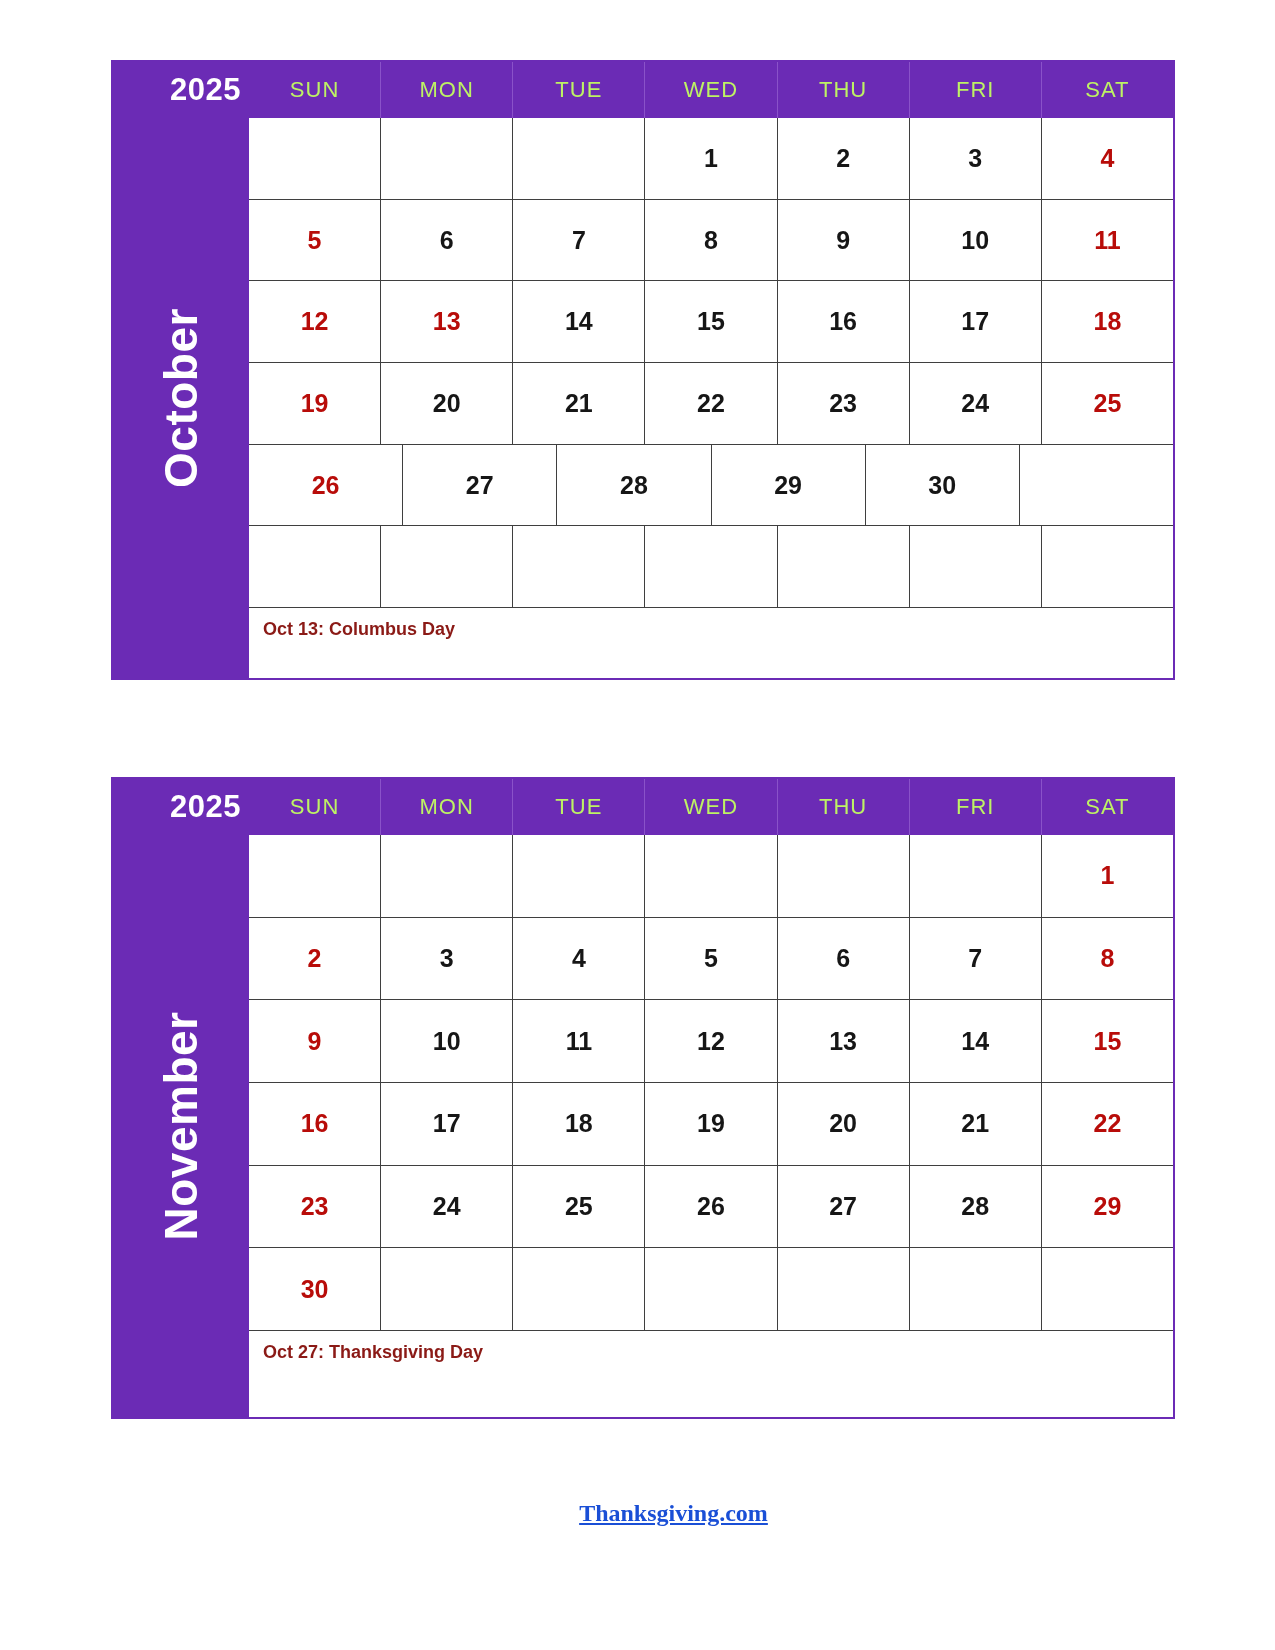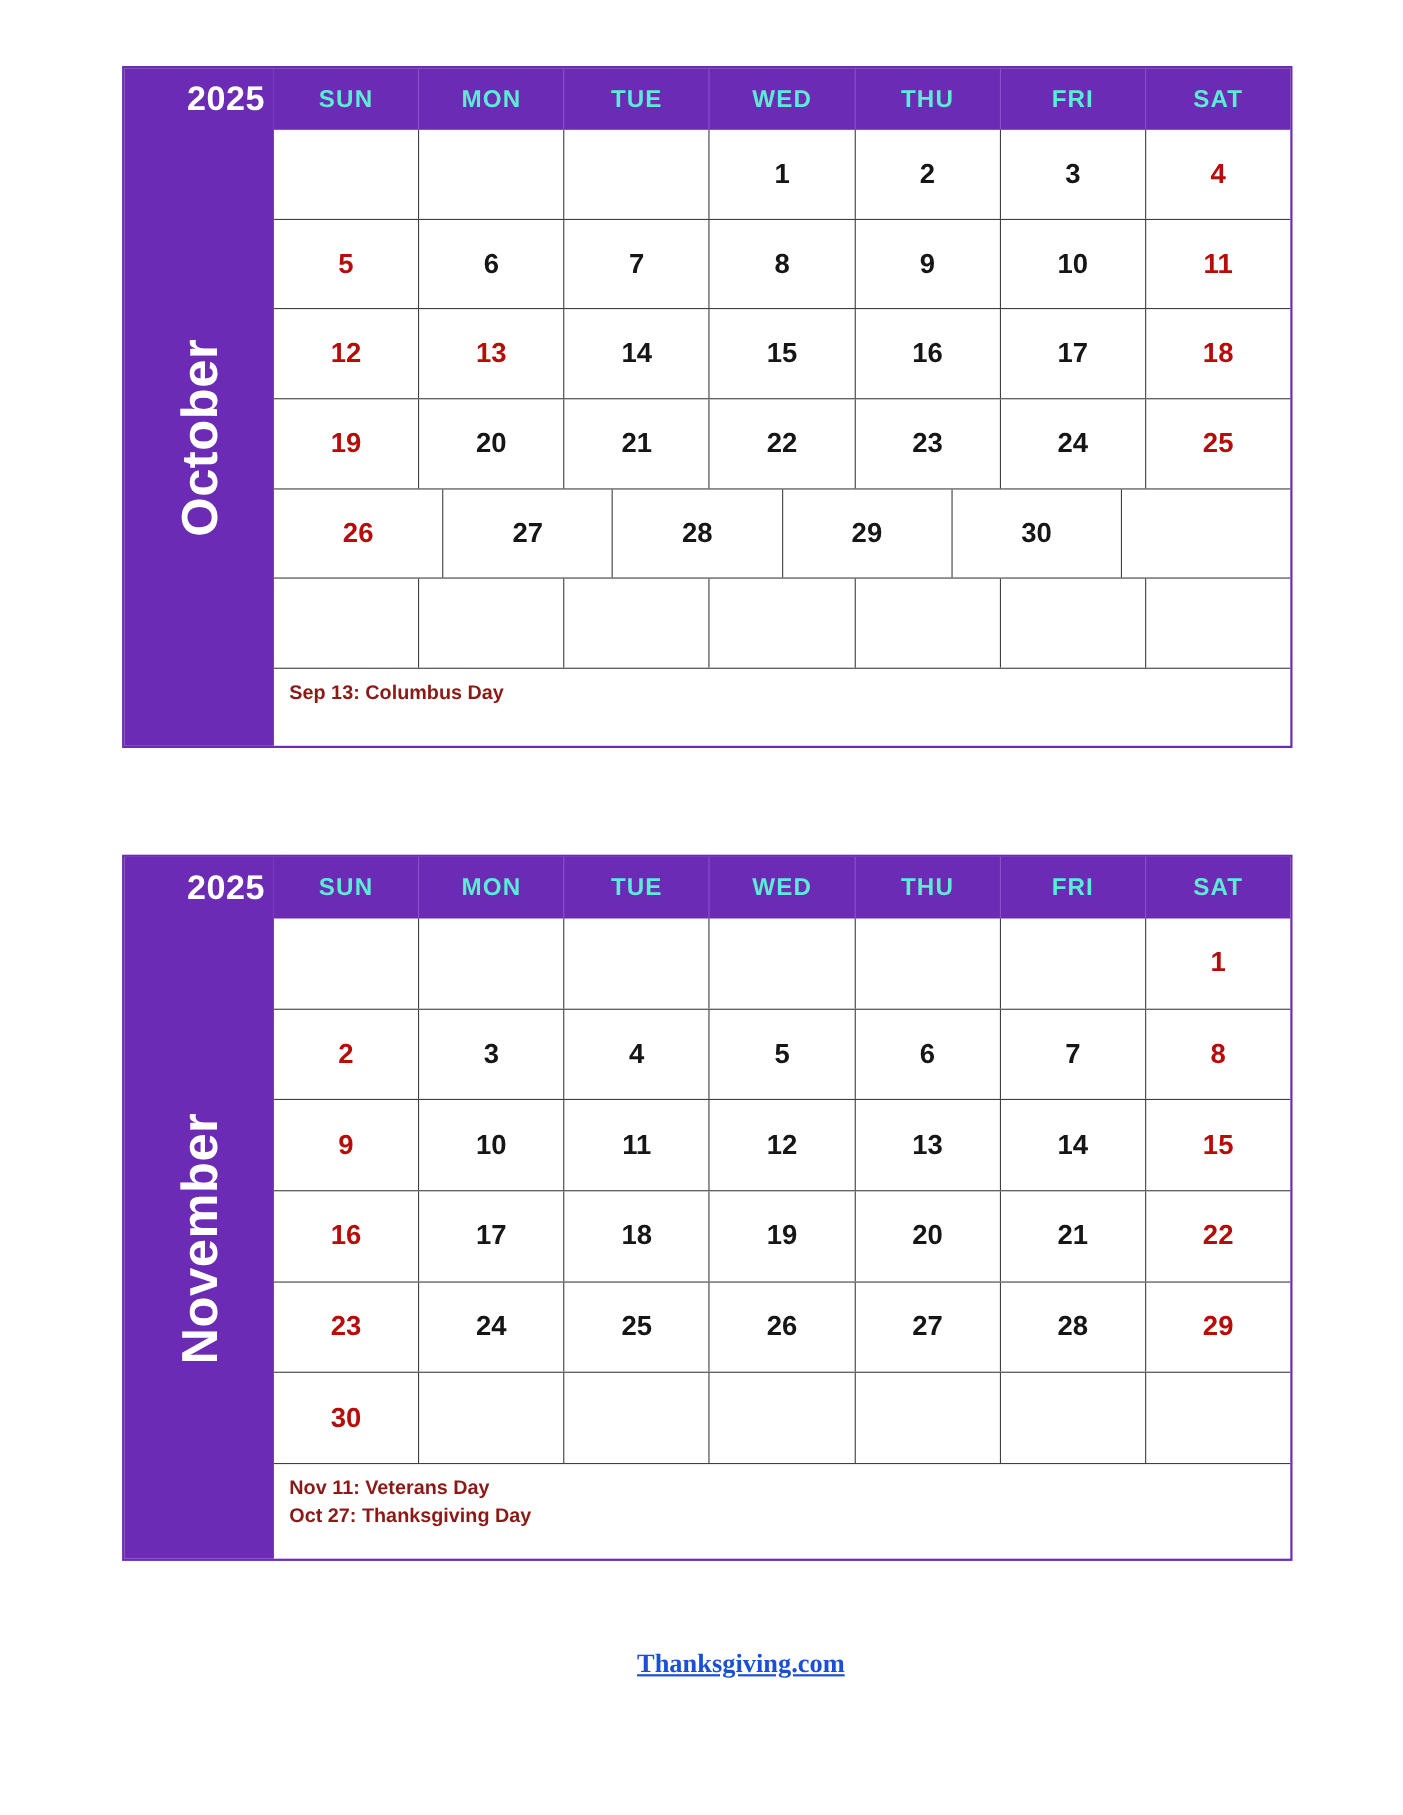--- a/index.html
+++ b/index.html
@@ -91,23 +91,23 @@
     flex-direction: column;
     min-width: 0;
   }
   .dow-row {
     display: flex;
     height: 56px;
     background: #6b2bb5;
   }
   .dow {
     flex: 1 1 0;
-    color: #5eead4;
+    color: #bef264;
     font-size: 22px;
-    font-weight: bold;
+    font-weight: normal;
     letter-spacing: 1px;
     display: flex;
     align-items: center;
     justify-content: center;
     border-right: 1px solid #8a52c9;
     box-sizing: border-box;
   }
   .dow:last-child { border-right: none; }
   .weeks {
     flex: 1 1 auto;
@@ -236,21 +236,21 @@
             <div class="day"></div>
             <div class="day"></div>
             <div class="day"></div>
             <div class="day"></div>
             <div class="day"></div>
             <div class="day"></div>
             <div class="day"></div>
           </div>
         </div>
         <div class="holidays">
-          <div class="holiday-line">Sep 13: Columbus Day</div>
+          <div class="holiday-line">Oct 13: Columbus Day</div>
         </div>
       </div>
     </div>
   </div>
 
   <div class="calendar" id="cal-november">
     <div class="cal-inner">
       <div class="month-band">
         <div class="year-label">2025</div>
         <div class="month-name">
@@ -317,21 +317,20 @@
             <div class="day weekend">30</div>
             <div class="day"></div>
             <div class="day"></div>
             <div class="day"></div>
             <div class="day"></div>
             <div class="day"></div>
             <div class="day"></div>
           </div>
         </div>
         <div class="holidays">
-          <div class="holiday-line">Nov 11: Veterans Day</div>
           <div class="holiday-line">Oct 27: Thanksgiving Day</div>
         </div>
       </div>
     </div>
   </div>
 
   <div class="footer">
     <a href="#">Thanksgiving.com</a>
   </div>
 

